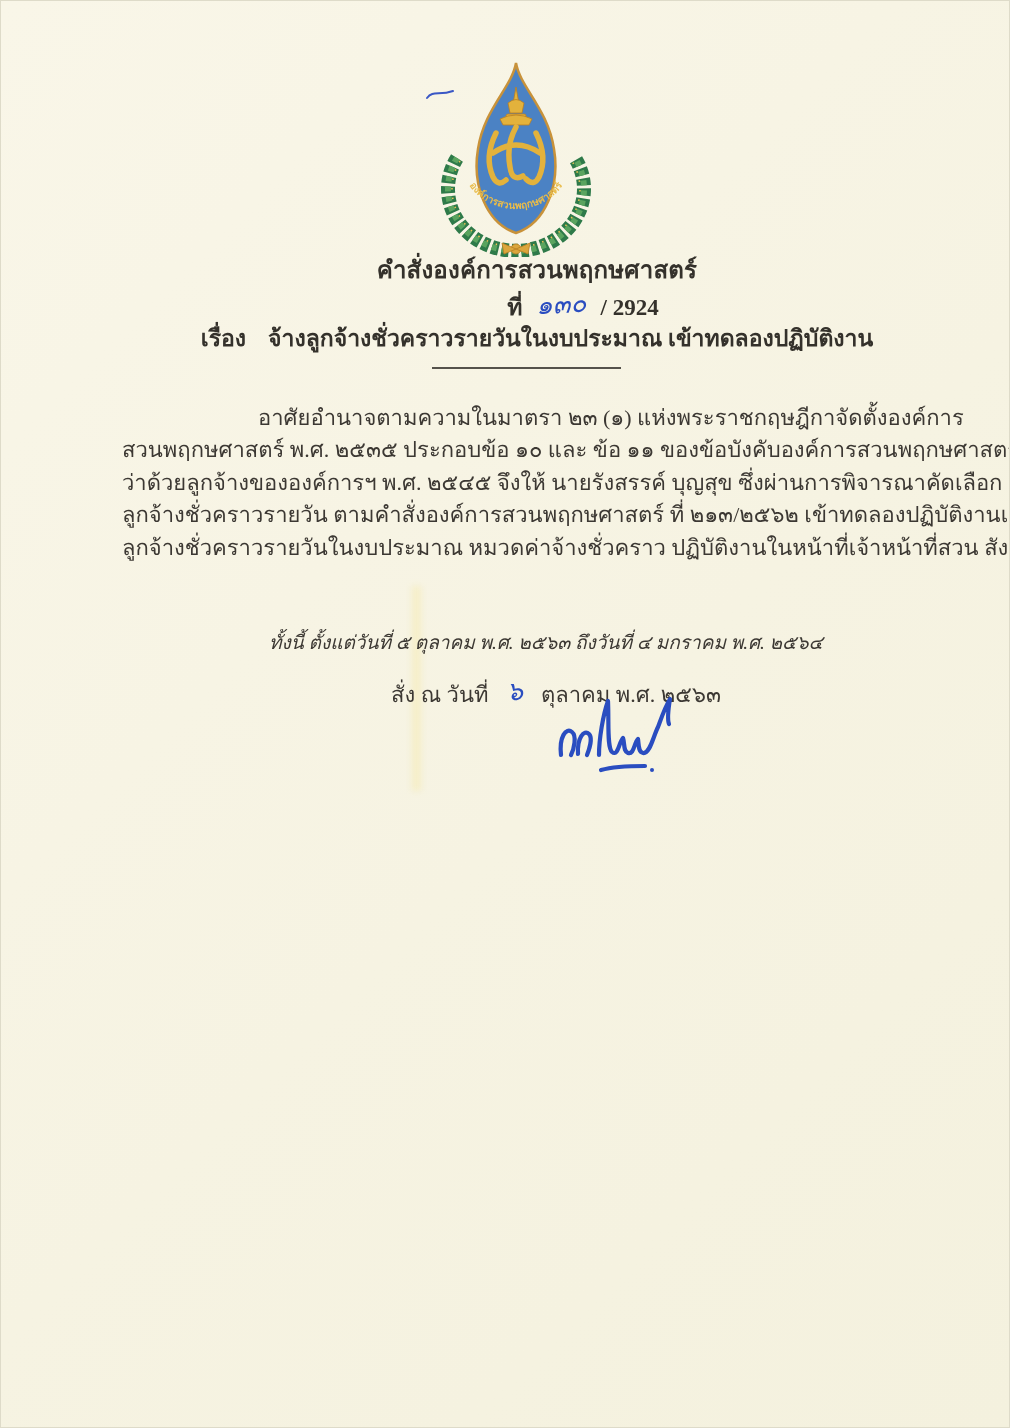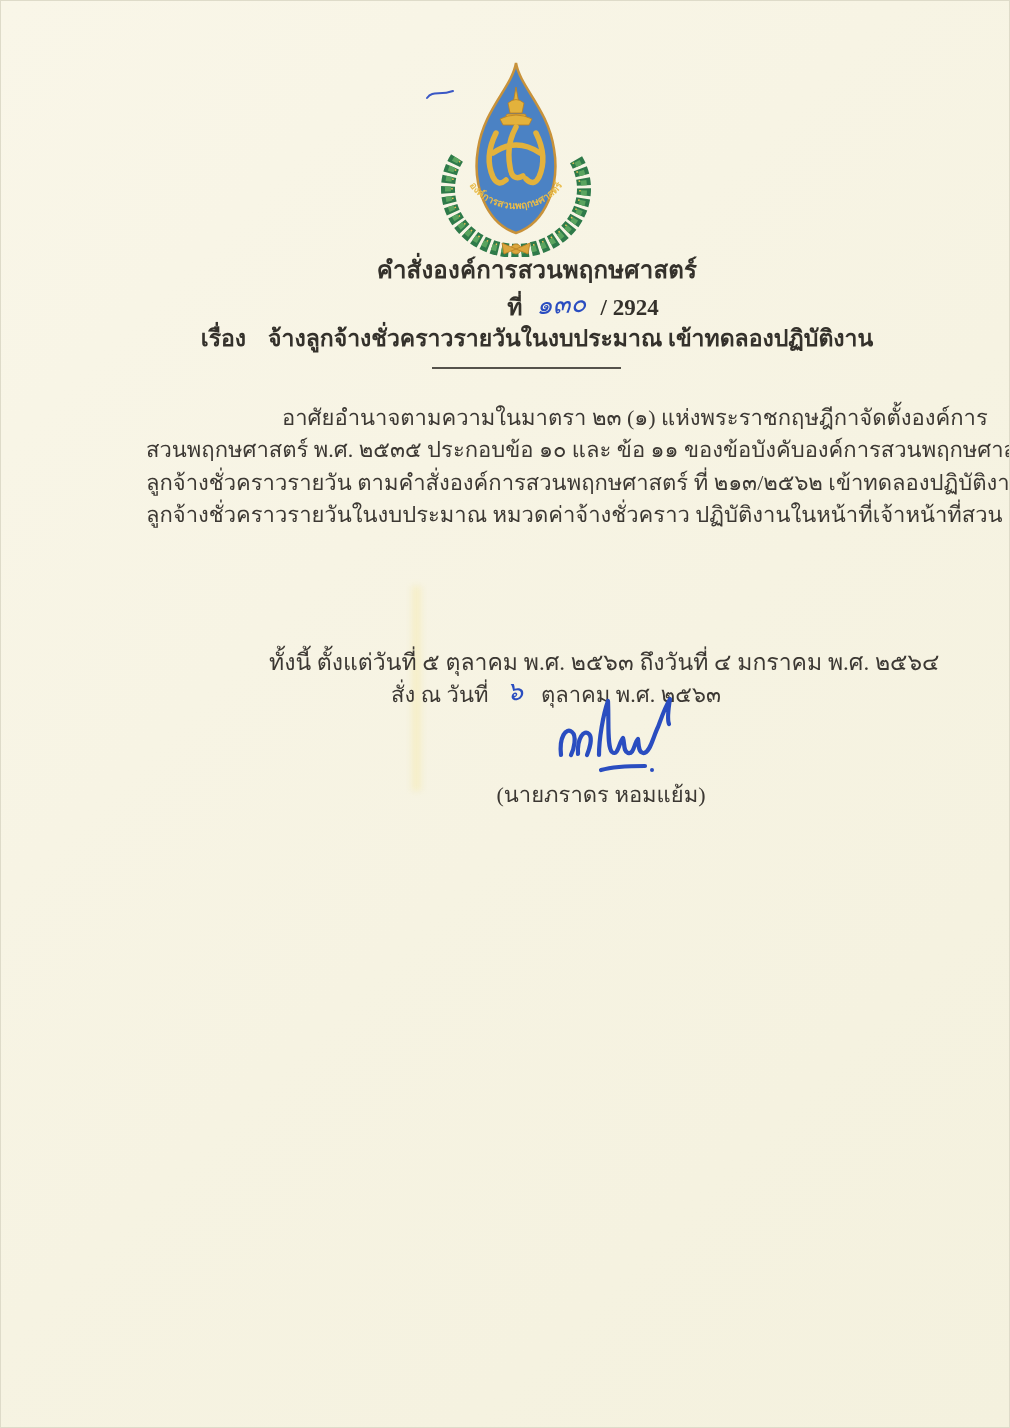--- a/index.html
+++ b/index.html
@@ -18,24 +18,24 @@
   .center-row{left:0;width:100%;text-align:center;white-space:nowrap;}
   .bold{font-weight:bold;color:#34312b;}
   .doc-title{top:249px;font-size:24px;letter-spacing:.2px;padding-left:32px;}
   .number-line{top:284px;font-size:23px;padding-left:78px;}
   .subject-line{top:319px;font-size:23px;padding-left:32px;}
   .subject-gap{display:inline-block;width:22px;}
   .pen{color:#2a4dc0;font-style:italic;}
   .pen-number{font-size:26px;display:inline-block;margin:0 14px;transform:rotate(-3deg) translateY(-2px);}
   .pen-day{font-size:26px;display:inline-block;margin:0 18px;transform:translateY(-2px);}
   .divider{top:366px;left:431px;width:189px;border-top:2px solid #55524b;}
-  .paragraph{top:401px;left:145px;width:780px;font-size:22px;line-height:32.4px;text-align:left;}
+  .paragraph{top:401px;left:121px;width:780px;font-size:22px;line-height:32.4px;text-align:left;}
   .paragraph .pline{white-space:nowrap;}
   .paragraph .indent{padding-left:136px;}
-  .effective-line{top:643px;left:268px;font-size:23px;white-space:nowrap;}
+  .effective-line{top:626px;left:268px;font-size:19px;white-space:nowrap;font-style:italic;}
   .issued-line{top:671px;left:390px;font-size:22px;white-space:nowrap;}
   .sign-block{top:780px;left:340px;width:520px;text-align:center;font-size:22px;line-height:28.7px;}
   .streak{top:585px;left:411px;width:9px;height:205px;background:rgba(244,228,130,.28);filter:blur(3px);}
   .logo-svg{top:60px;left:435px;}
   .stray-svg{top:86px;left:424px;}
   .sig-svg{top:690px;left:550px;}
 </style>
 </head>
 <body>
 
@@ -89,20 +89,21 @@
 
   <div class="abs center-row subject-line">
     <span class="bold">เรื่อง</span><span class="subject-gap"></span><span class="bold">จ้างลูกจ้างชั่วคราวรายวันในงบประมาณ เข้าทดลองปฏิบัติงาน</span>
   </div>
 
   <div class="abs divider"></div>
 
   <div class="abs paragraph">
     <div class="pline indent">อาศัยอำนาจตามความในมาตรา ๒๓ (๑) แห่งพระราชกฤษฎีกาจัดตั้งองค์การ</div>
     <div class="pline">สวนพฤกษศาสตร์ พ.ศ. ๒๕๓๕  ประกอบข้อ ๑๐ และ ข้อ ๑๑ ของข้อบังคับองค์การสวนพฤกษศาสตร์</div>
+    <div class="pline">ว่าด้วยลูกจ้างขององค์การฯ พ.ศ. ๒๕๔๕  จึงให้  นายรังสรรค์  บุญสุข  ซึ่งผ่านการพิจารณาคัดเลือก</div>
     <div class="pline">ลูกจ้างชั่วคราวรายวัน ตามคำสั่งองค์การสวนพฤกษศาสตร์ ที่ ๒๑๓/๒๕๖๒ เข้าทดลองปฏิบัติงานเป็น</div>
     <div class="pline">ลูกจ้างชั่วคราวรายวันในงบประมาณ หมวดค่าจ้างชั่วคราว ปฏิบัติงานในหน้าที่เจ้าหน้าที่สวน สังกัดสวน</div>
   </div>
 
   <div class="abs effective-line">ทั้งนี้  ตั้งแต่วันที่  ๕  ตุลาคม  พ.ศ. ๒๕๖๓  ถึงวันที่ ๔  มกราคม พ.ศ. ๒๕๖๔</div>
 
   <div class="abs issued-line">
     <span>สั่ง  ณ  วันที่</span><span class="pen pen-day">๖</span><span>ตุลาคม  พ.ศ. ๒๕๖๓</span>
   </div>
 
@@ -110,16 +111,15 @@
     <g fill="none" stroke="#2a4dc0" stroke-width="4.2" stroke-linecap="round" stroke-linejoin="round">
       <path d="M10 64 C8 46 15 36 21 41 C26 45 23 58 20 64"></path>
       <path d="M27 63 C26 47 33 38 38 43 C42 47 38 59 36 64"></path>
       <path d="M48 64 C48 48 52 24 57 10 C58 34 56 56 61 61 C67 66 68 51 72 47 C74 53 72 60 77 62 C83 64 83 52 87 48 C88 54 87 61 92 62 C99 63 102 46 107 36 C110 28 114 16 119 8 C117 20 116 28 118 33"></path>
       <path d="M50 79 C64 75 80 75 94 75"></path>
     </g>
     <circle cx="101" cy="79" r="2" fill="#2a4dc0"></circle>
   </svg>
 
   <div class="abs sign-block">
-    <div>(นายภราดร  หอมแย้ม)</div>
   </div>
 
 </div>
 
 </body></html>

